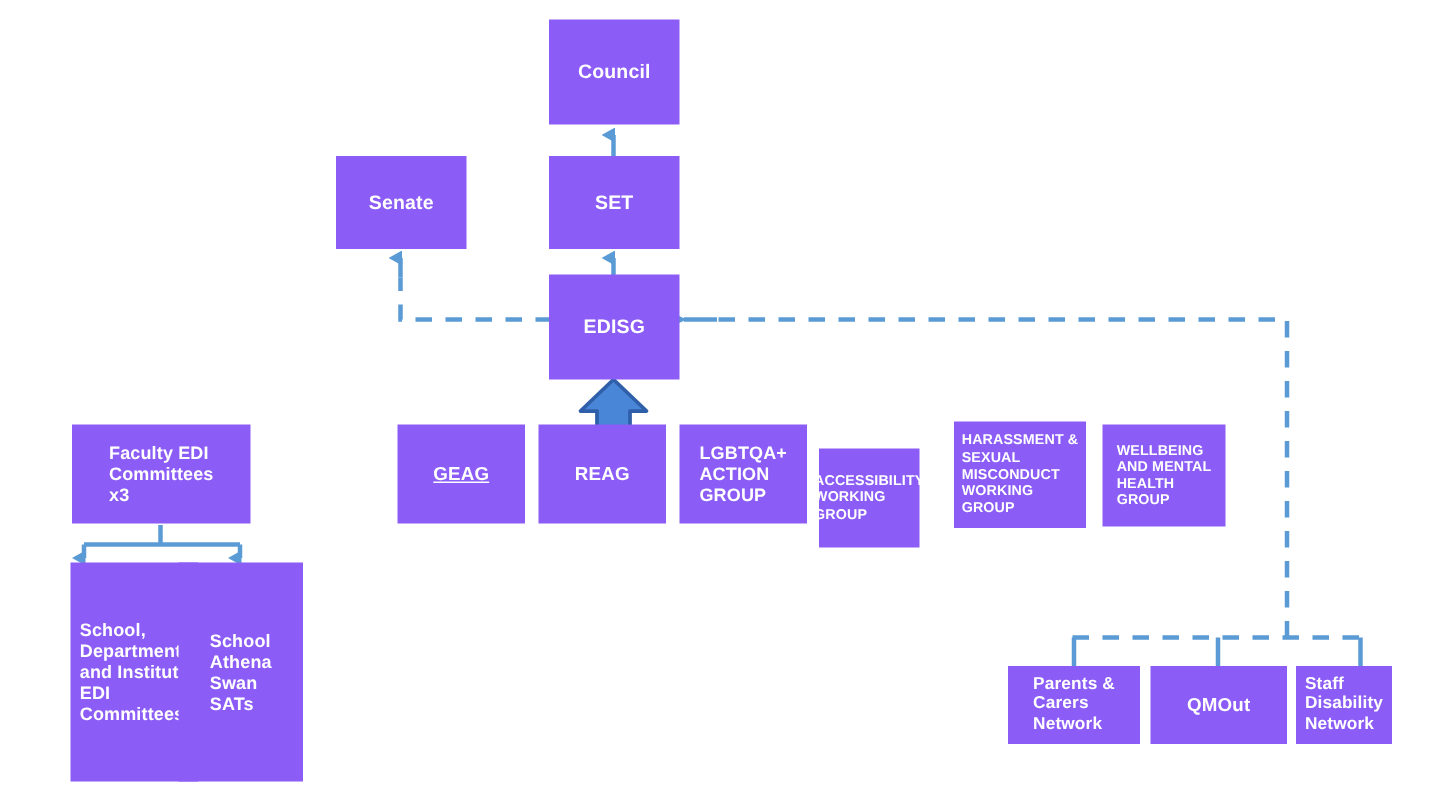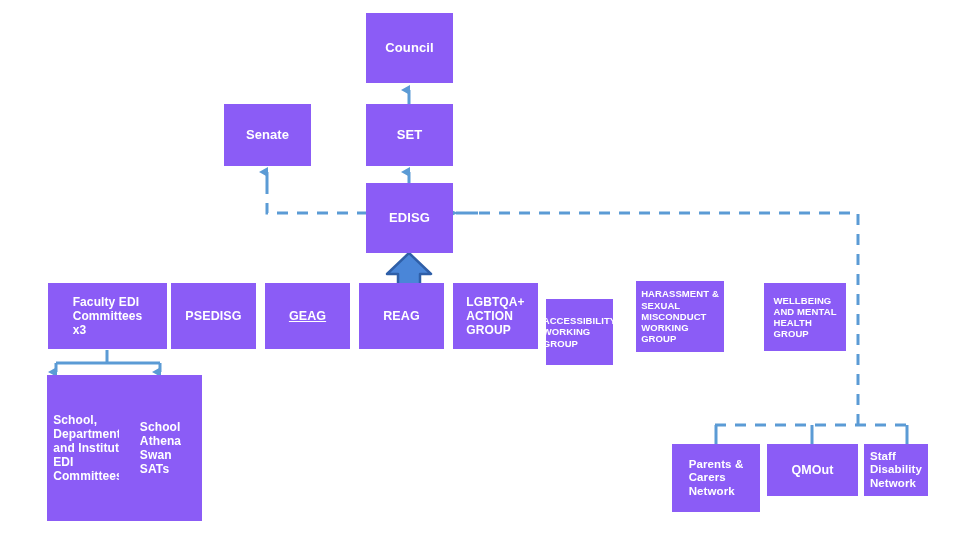--- a/index.html
+++ b/index.html
@@ -101,57 +101,56 @@
   <div class="node" style="left:224px; top:104px; width:87px; height:62px; font-size:13px;">Senate</div>
 
   <div class="node" style="left:366px; top:104px; width:87px; height:62px; font-size:13px;">SET</div>
 
   <div class="node" style="left:366px; top:183px; width:87px; height:70px; font-size:13px;">EDISG</div>
 
   <div class="node" style="left:48px; top:283px; width:119px; height:66px; font-size:12px;">Faculty EDI
 Committees
 x3</div>
 
-  <div class="node" style="left:171px; top:283px; width:85px; height:66px; font-size:12.5px;">PSEDISG</div>
 
   <div class="node" style="left:265px; top:283px; width:85px; height:66px; font-size:12.5px;text-decoration:underline;">GEAG</div>
 
   <div class="node" style="left:359px; top:283px; width:85px; height:66px; font-size:12.5px;">REAG</div>
 
   <div class="node" style="left:453px; top:283px; width:85px; height:66px; font-size:12px;">LGBTQA+
 ACTION
 GROUP</div>
 
   <div class="node" style="left:546px; top:299px; width:67px; height:66px; font-size:9.5px;">ACCESSIBILITY
 WORKING
 GROUP</div>
 
   <div class="node" style="left:636px; top:281px; width:88px; height:71px; font-size:9.5px;">HARASSMENT &amp;
 SEXUAL
 MISCONDUCT
 WORKING
 GROUP</div>
 
-  <div class="node" style="left:735px; top:283px; width:82px; height:68px; font-size:9.5px;margin-left:29px;">WELLBEING
+  <div class="node" style="left:735px; top:283px; width:82px; height:68px; font-size:9.5px;">WELLBEING
 AND MENTAL
 HEALTH
 GROUP</div>
 
   <div class="node" style="left:13px; top:375px; width:85px; height:146px; font-size:12px;margin-left:34px;">School,
 Department
 and Institute
 EDI
 Committees</div>
 
   <div class="node" style="left:119px; top:375px; width:83px; height:146px; font-size:12px;">School
 Athena
 Swan
 SATs</div>
 
-  <div class="node" style="left:672px; top:444px; width:88px; height:68px; font-size:11.5px;">Parents &amp;
+  <div class="node" style="left:672px; top:444px; width:88px; height:52px; font-size:11.5px;">Parents &amp;
 Carers
 Network</div>
 
   <div class="node" style="left:767px; top:444px; width:91px; height:52px; font-size:12.5px;">QMOut</div>
 
   <div class="node" style="left:864px; top:444px; width:64px; height:52px; font-size:11.5px;">Staff
 Disability
 Network</div>
 
 </div>

